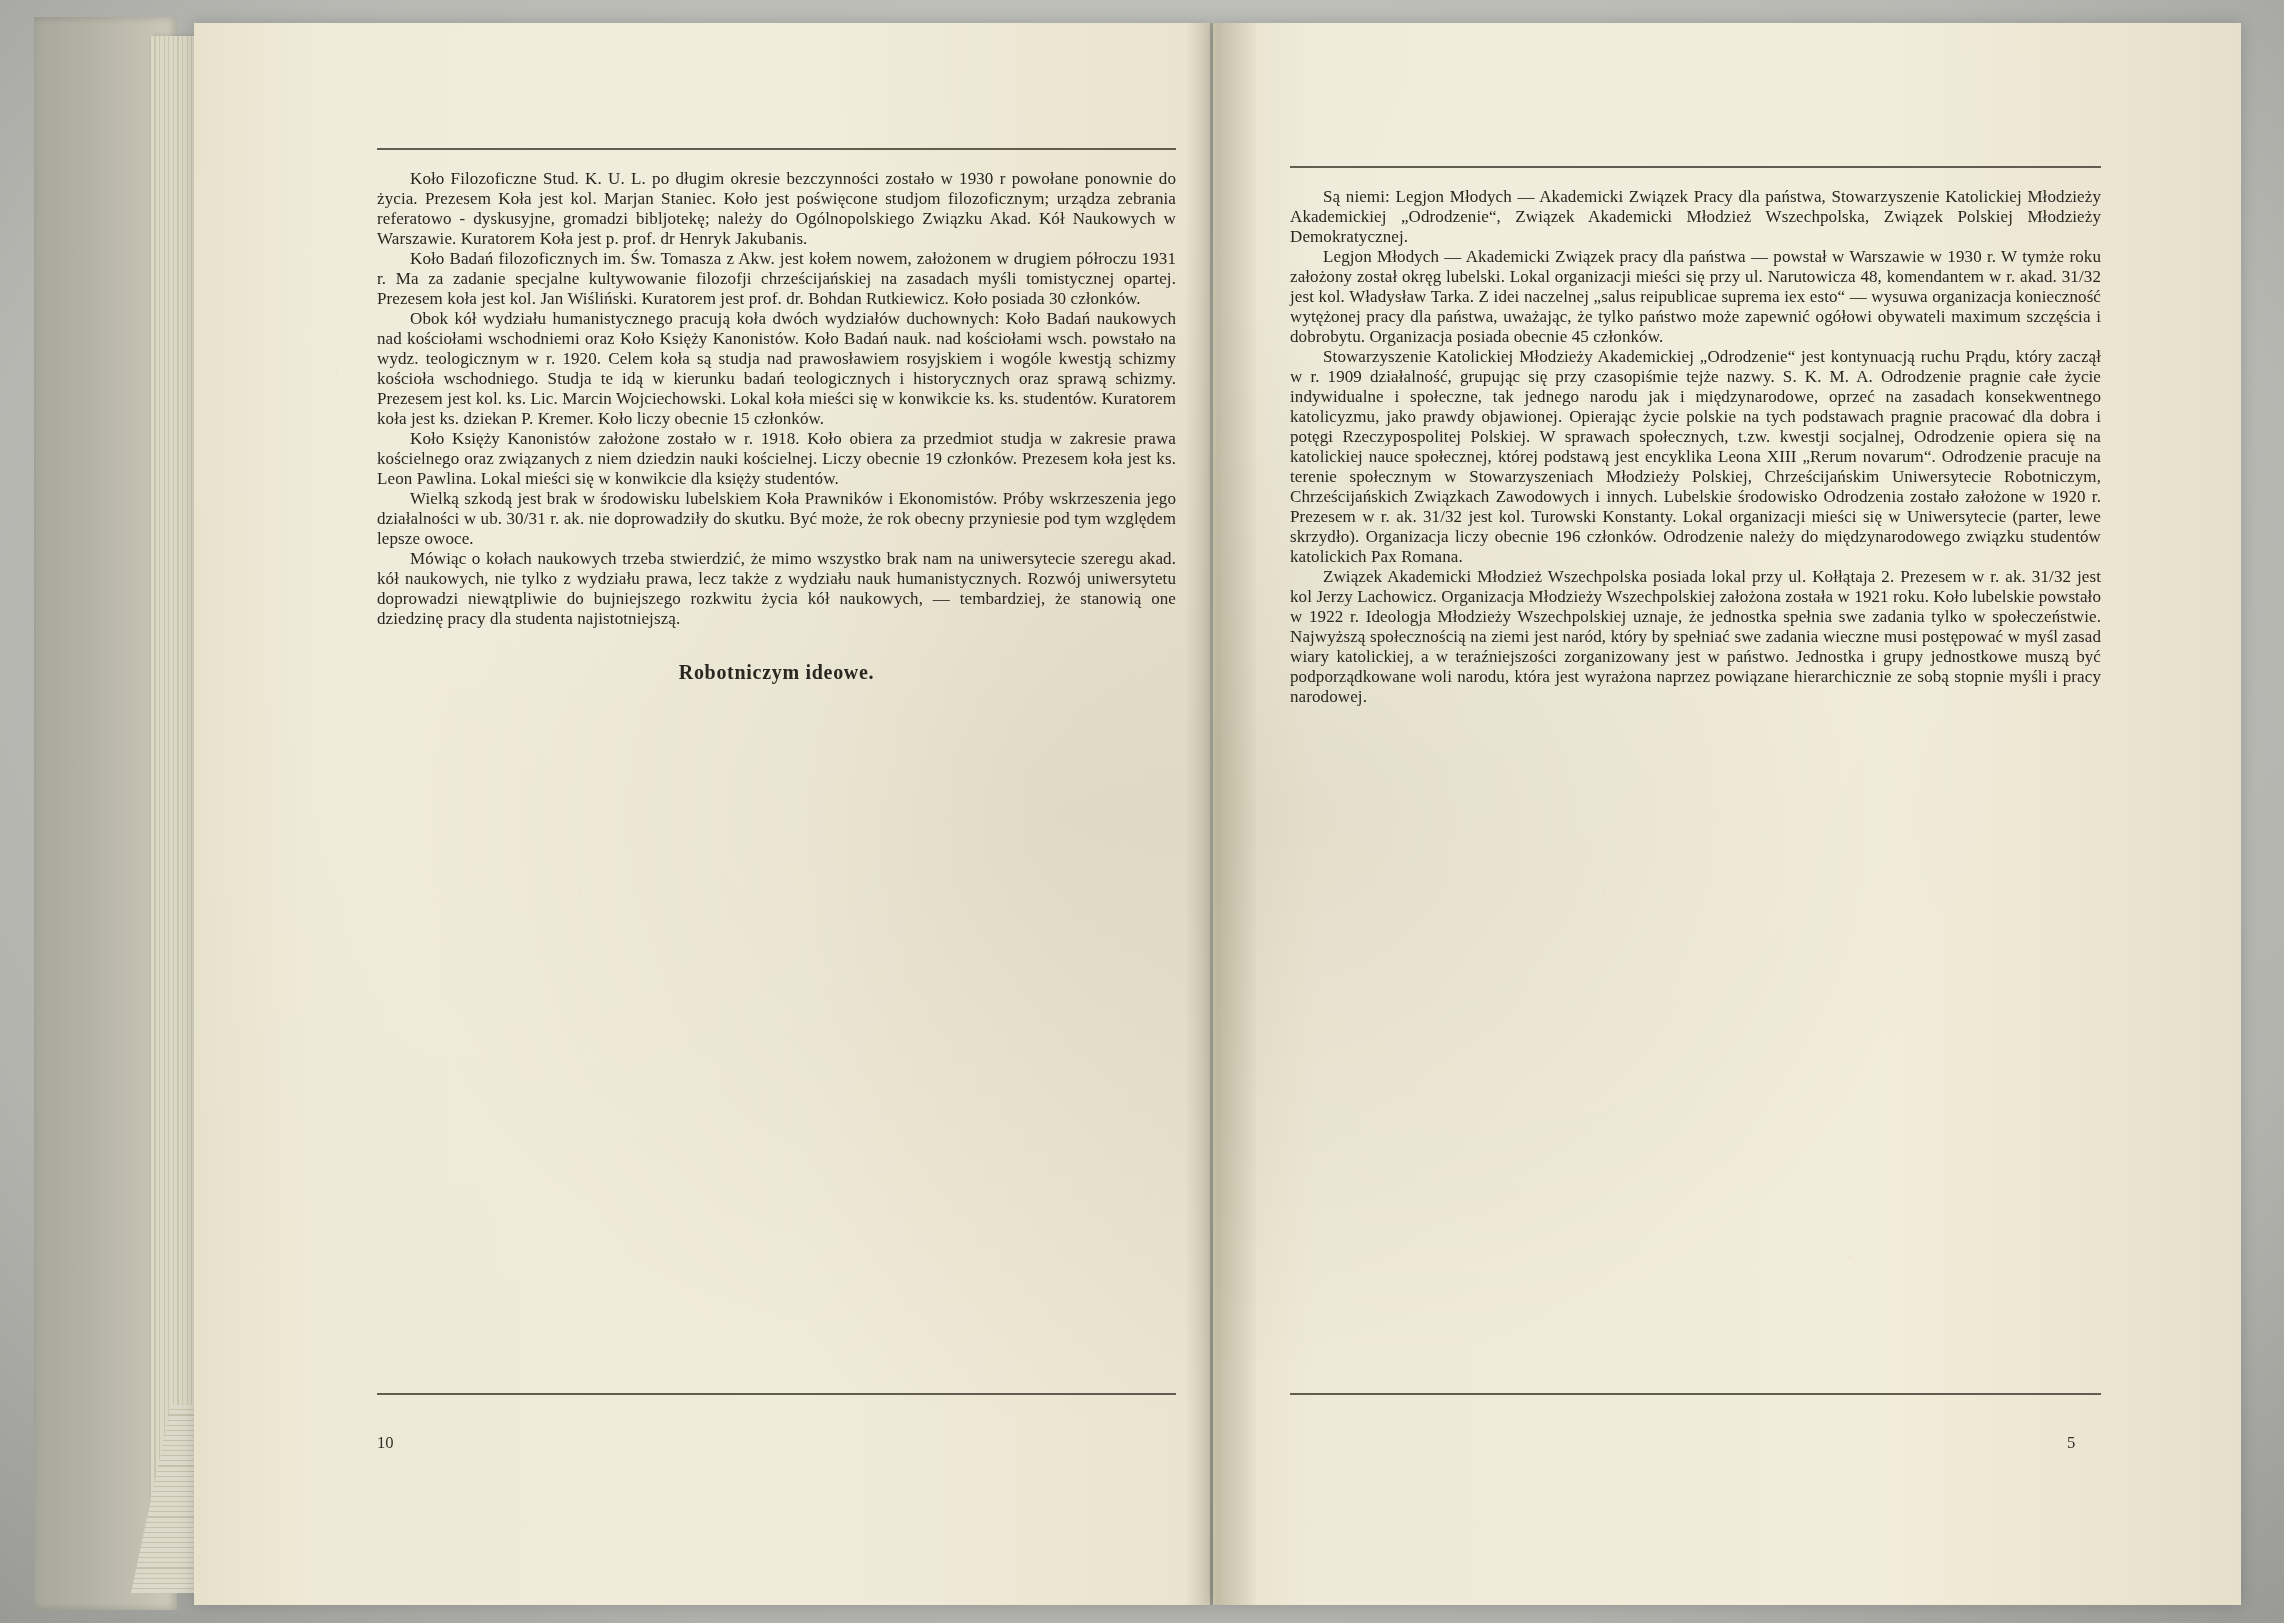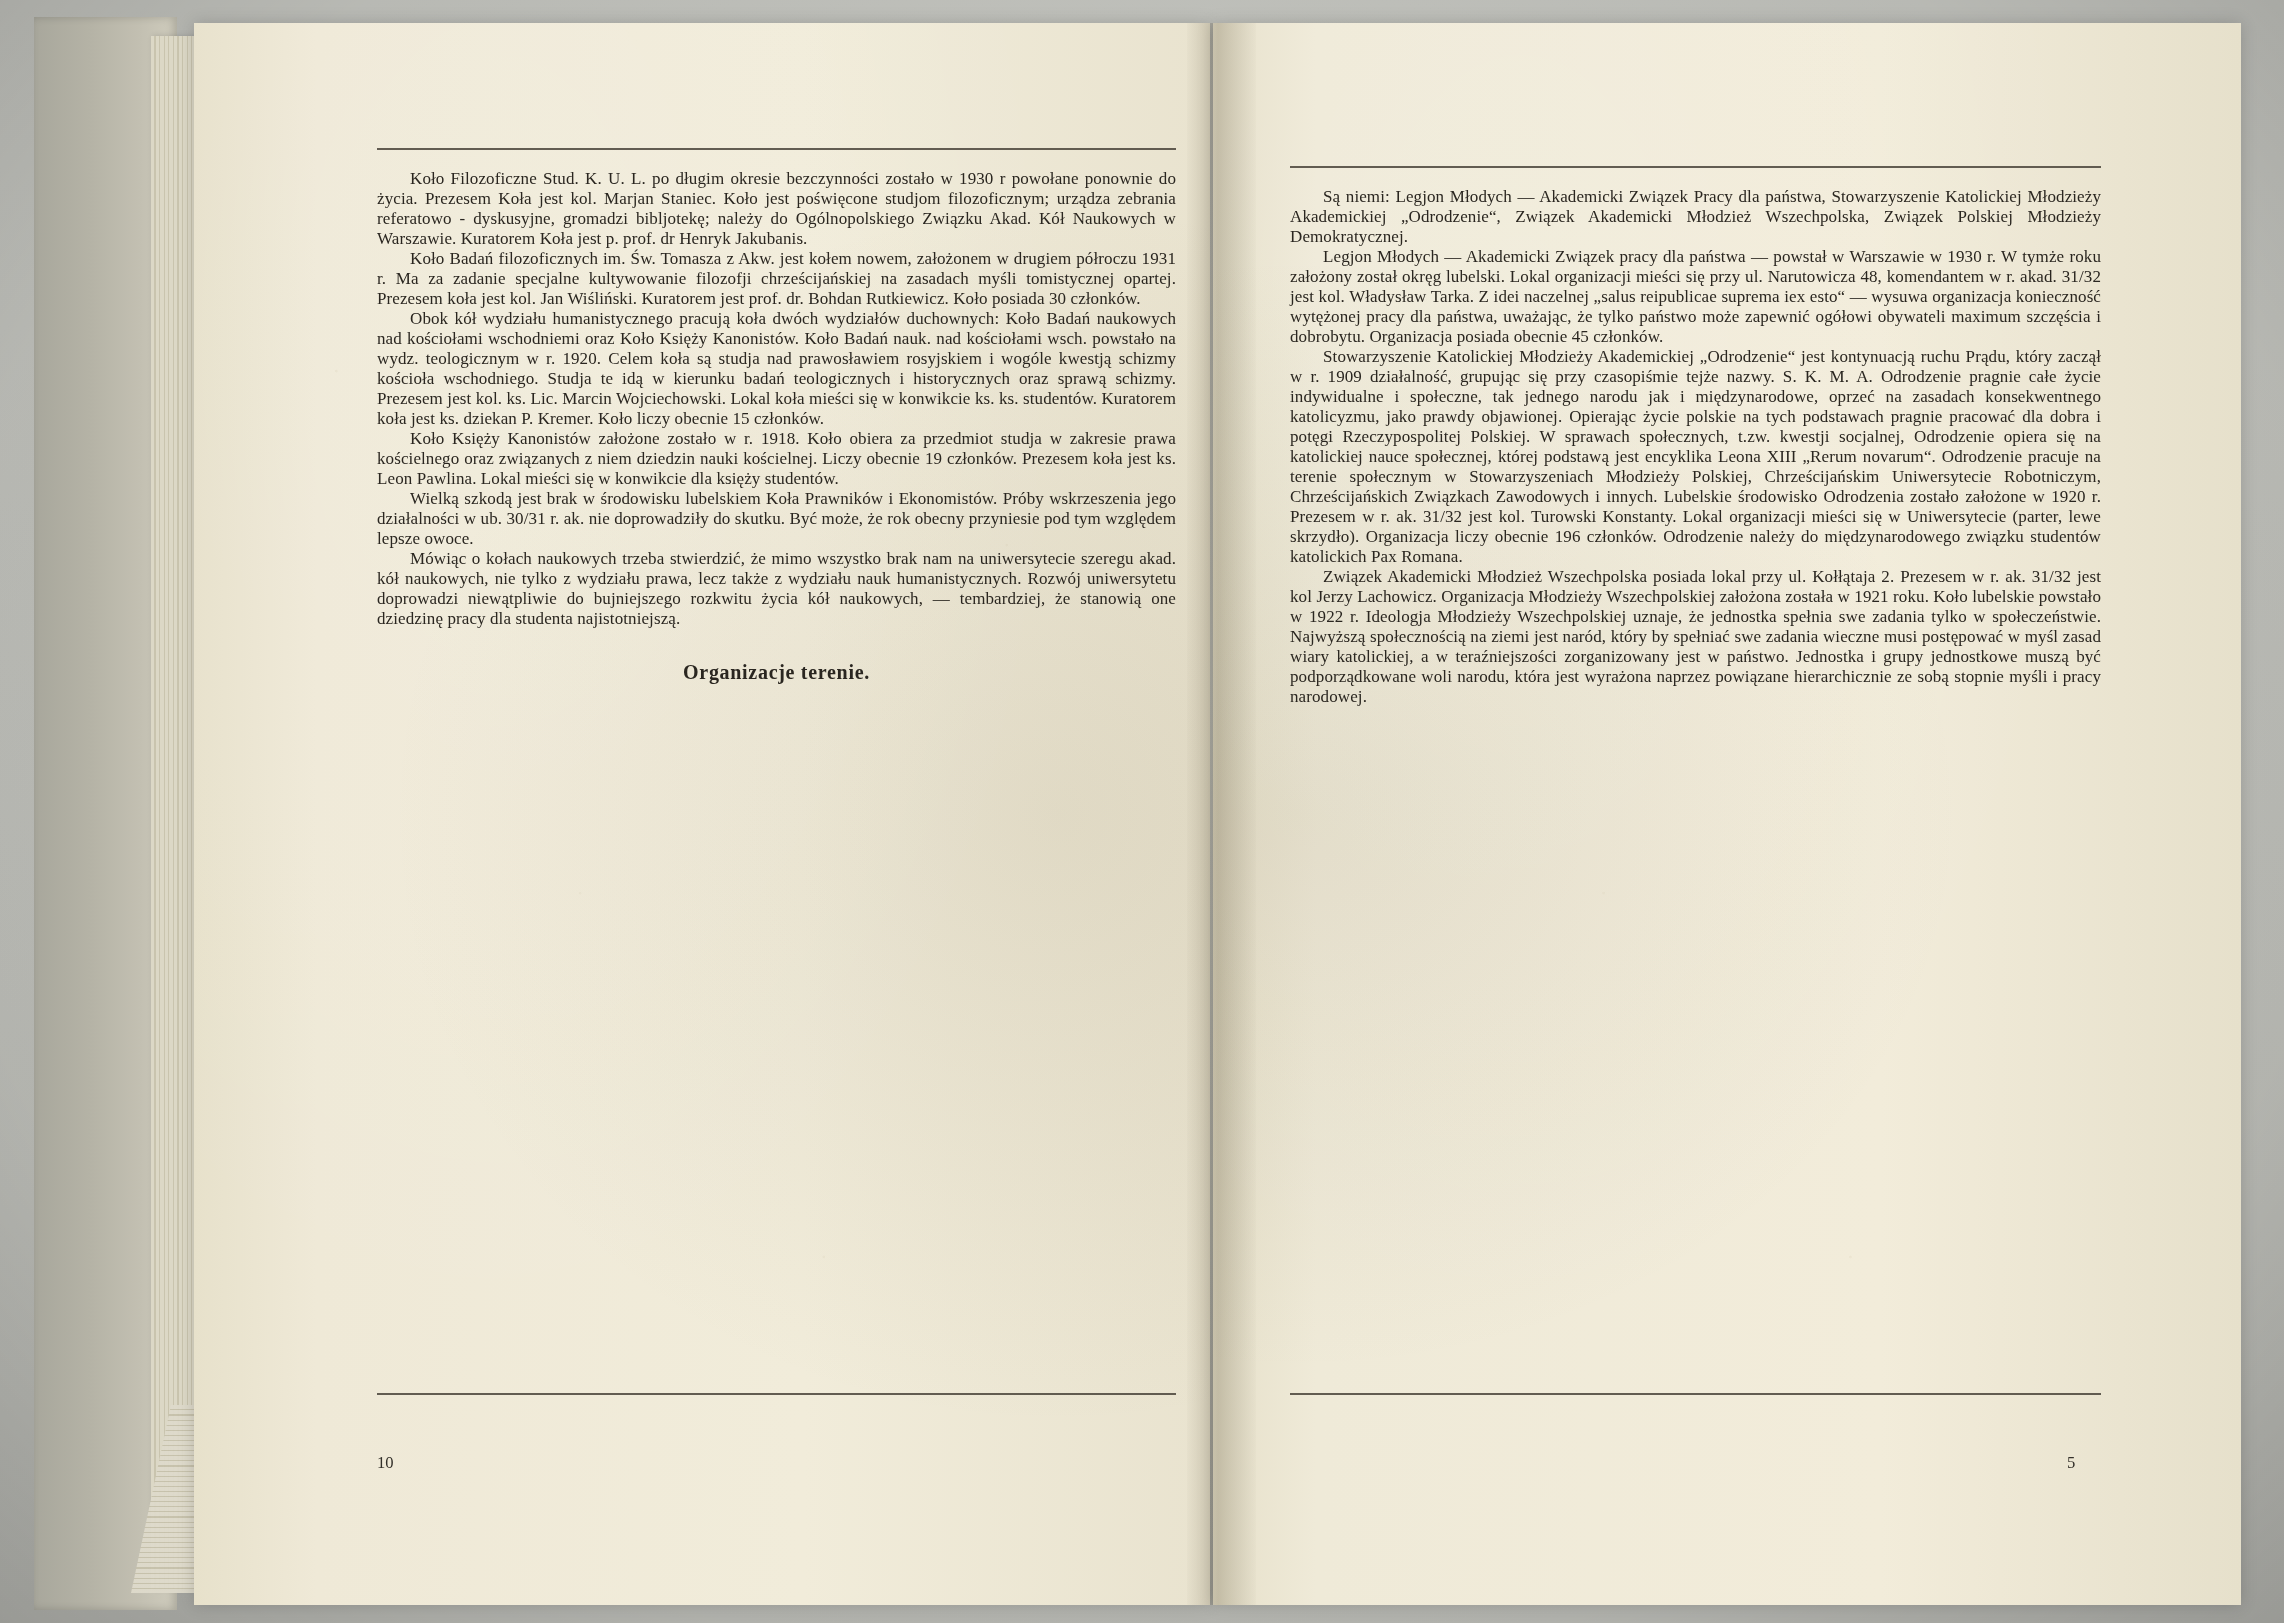--- a/index.html
+++ b/index.html
@@ -154,21 +154,20 @@
     margin: 32px 0 25px 0;
     letter-spacing: 0.7px;
     color: #2a2620;
   }
 
   .folio {
     position: absolute;
     font-family: "Liberation Serif", serif;
     font-size: 16.6px;
     color: #33302a;
-    margin-top: 20px;
   }
   .folio.left  { left: 343px;  top: 1416px; }
   .folio.right { left: 2033px; top: 1416px; }
 
   
   .ink-fade {
     position: absolute;
     inset: 0;
     pointer-events: none;
     background: radial-gradient(ellipse at 30% 20%, rgba(255,255,255,0.10), rgba(255,255,255,0) 60%);
@@ -200,21 +199,21 @@
     <div class="page left">
       <div class="rule"></div>
       <div class="body-text">
         <p>Koło Filozoficzne Stud. K. U. L. po długim okresie bezczynności zostało w 1930 r powołane ponownie do życia. Prezesem Koła jest kol. Marjan Staniec. Koło jest poświęcone studjom filozoficznym; urządza zebrania referatowo - dyskusyjne, gromadzi bibljotekę; należy do Ogólnopolskiego Związku Akad. Kół Naukowych w Warszawie. Kuratorem Koła jest p. prof. dr Henryk Jakubanis.</p>
         <p>Koło Badań filozoficznych im. Św. Tomasza z Akw. jest kołem nowem, założonem w drugiem półroczu 1931 r. Ma za zadanie specjalne kultywowanie filozofji chrześcijańskiej na zasadach myśli tomistycznej opartej. Prezesem koła jest kol. Jan Wiśliński. Kuratorem jest prof. dr. Bohdan Rutkiewicz. Koło posiada 30 członków.</p>
         <p>Obok kół wydziału humanistycznego pracują koła dwóch wydziałów duchownych: Koło Badań naukowych nad kościołami wschodniemi oraz Koło Księży Kanonistów. Koło Badań nauk. nad kościołami wsch. powstało na wydz. teologicznym w r. 1920. Celem koła są studja nad prawosławiem rosyjskiem i wogóle kwestją schizmy kościoła wschodniego. Studja te idą w kierunku badań teologicznych i historycznych oraz sprawą schizmy. Prezesem jest kol. ks. Lic. Marcin Wojciechowski. Lokal koła mieści się w konwikcie ks. ks. studentów. Kuratorem koła jest ks. dziekan P. Kremer. Koło liczy obecnie 15 członków.</p>
         <p>Koło Księży Kanonistów założone zostało w r. 1918. Koło obiera za przedmiot studja w zakresie prawa kościelnego oraz związanych z niem dziedzin nauki kościelnej. Liczy obecnie 19 członków. Prezesem koła jest ks. Leon Pawlina. Lokal mieści się w konwikcie dla księży studentów.</p>
         <p>Wielką szkodą jest brak w środowisku lubelskiem Koła Prawników i Ekonomistów. Próby wskrzeszenia jego działalności w ub. 30/31 r. ak. nie doprowadziły do skutku. Być może, że rok obecny przyniesie pod tym względem lepsze owoce.</p>
         <p>Mówiąc o kołach naukowych trzeba stwierdzić, że mimo wszystko brak nam na uniwersytecie szeregu akad. kół naukowych, nie tylko z wydziału prawa, lecz także z wydziału nauk humanistycznych. Rozwój uniwersytetu doprowadzi niewątpliwie do bujniejszego rozkwitu życia kół naukowych, — tembardziej, że stanowią one dziedzinę pracy dla studenta najistotniejszą.</p>
       </div>
-      <h2 class="section-heading">Organizacje terenie.</h2>
+      <h2 class="section-heading">Robotniczym ideowe.</h2>
     </div>
 
     <div class="page right">
       <div class="rule"></div>
       <div class="body-text">
         <p>Są niemi: Legjon Młodych — Akademicki Związek Pracy dla państwa, Stowarzyszenie Katolickiej Młodzieży Akademickiej „Odrodzenie“, Związek Akademicki Młodzież Wszechpolska, Związek Polskiej Młodzieży Demokratycznej.</p>
         <p>Legjon Młodych — Akademicki Związek pracy dla państwa — powstał w Warszawie w 1930 r. W tymże roku założony został okręg lubelski. Lokal organizacji mieści się przy ul. Narutowicza 48, komendantem w r. akad. 31/32 jest kol. Władysław Tarka. Z idei naczelnej „salus reipublicae suprema iex esto“ — wysuwa organizacja konieczność wytężonej pracy dla państwa, uważając, że tylko państwo może zapewnić ogółowi obywateli maximum szczęścia i dobrobytu. Organizacja posiada obecnie 45 członków.</p>
         <p>Stowarzyszenie Katolickiej Młodzieży Akademickiej „Odrodzenie“ jest kontynuacją ruchu Prądu, który zaczął w r. 1909 działalność, grupując się przy czasopiśmie tejże nazwy. S. K. M. A. Odrodzenie pragnie całe życie indywidualne i społeczne, tak jednego narodu jak i międzynarodowe, oprzeć na zasadach konsekwentnego katolicyzmu, jako prawdy objawionej. Opierając życie polskie na tych podstawach pragnie pracować dla dobra i potęgi Rzeczypospolitej Polskiej. W sprawach społecznych, t.zw. kwestji socjalnej, Odrodzenie opiera się na katolickiej nauce społecznej, której podstawą jest encyklika Leona XIII „Rerum novarum“. Odrodzenie pracuje na terenie społecznym w Stowarzyszeniach Młodzieży Polskiej, Chrześcijańskim Uniwersytecie Robotniczym, Chrześcijańskich Związkach Zawodowych i innych. Lubelskie środowisko Odrodzenia zostało założone w 1920 r. Prezesem w r. ak. 31/32 jest kol. Turowski Konstanty. Lokal organizacji mieści się w Uniwersytecie (parter, lewe skrzydło). Organizacja liczy obecnie 196 członków. Odrodzenie należy do międzynarodowego związku studentów katolickich Pax Romana.</p>
         <p>Związek Akademicki Młodzież Wszechpolska posiada lokal przy ul. Kołłątaja 2. Prezesem w r. ak. 31/32 jest kol Jerzy Lachowicz. Organizacja Młodzieży Wszechpolskiej założona została w 1921 roku. Koło lubelskie powstało w 1922 r. Ideologja Młodzieży Wszechpolskiej uznaje, że jednostka spełnia swe zadania tylko w społeczeństwie. Najwyższą społecznością na ziemi jest naród, który by spełniać swe zadania wieczne musi postępować w myśl zasad wiary katolickiej, a w teraźniejszości zorganizowany jest w państwo. Jednostka i grupy jednostkowe muszą być podporządkowane woli narodu, która jest wyrażona naprzez powiązane hierarchicznie ze sobą stopnie myśli i pracy narodowej.</p>
       </div>

